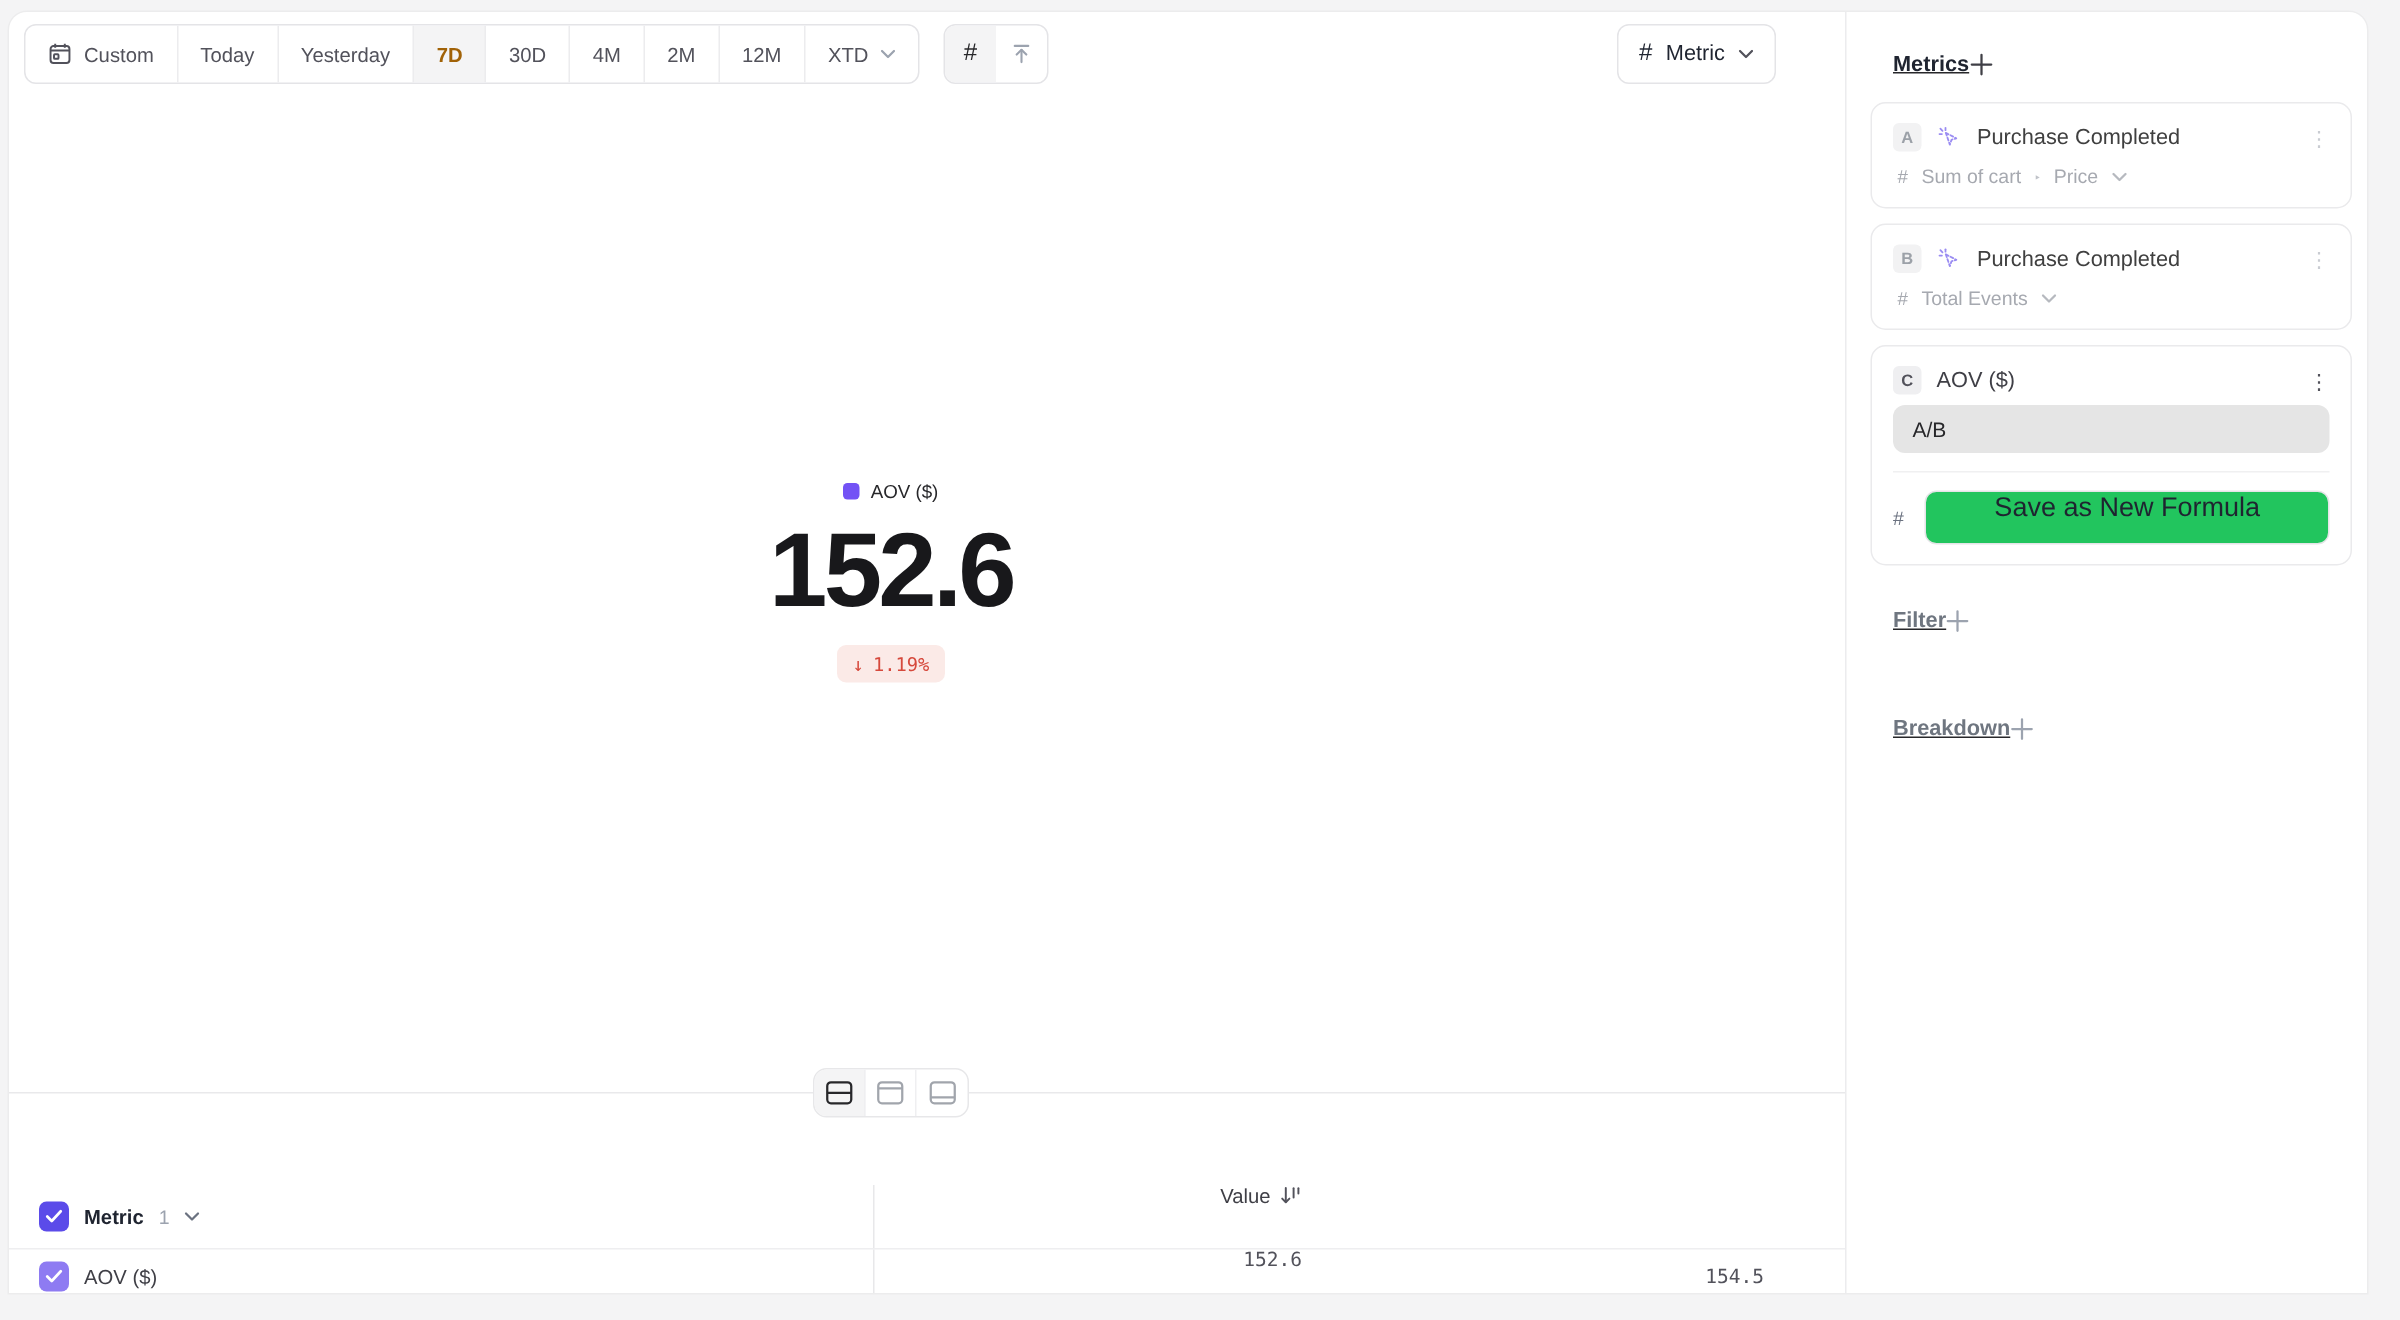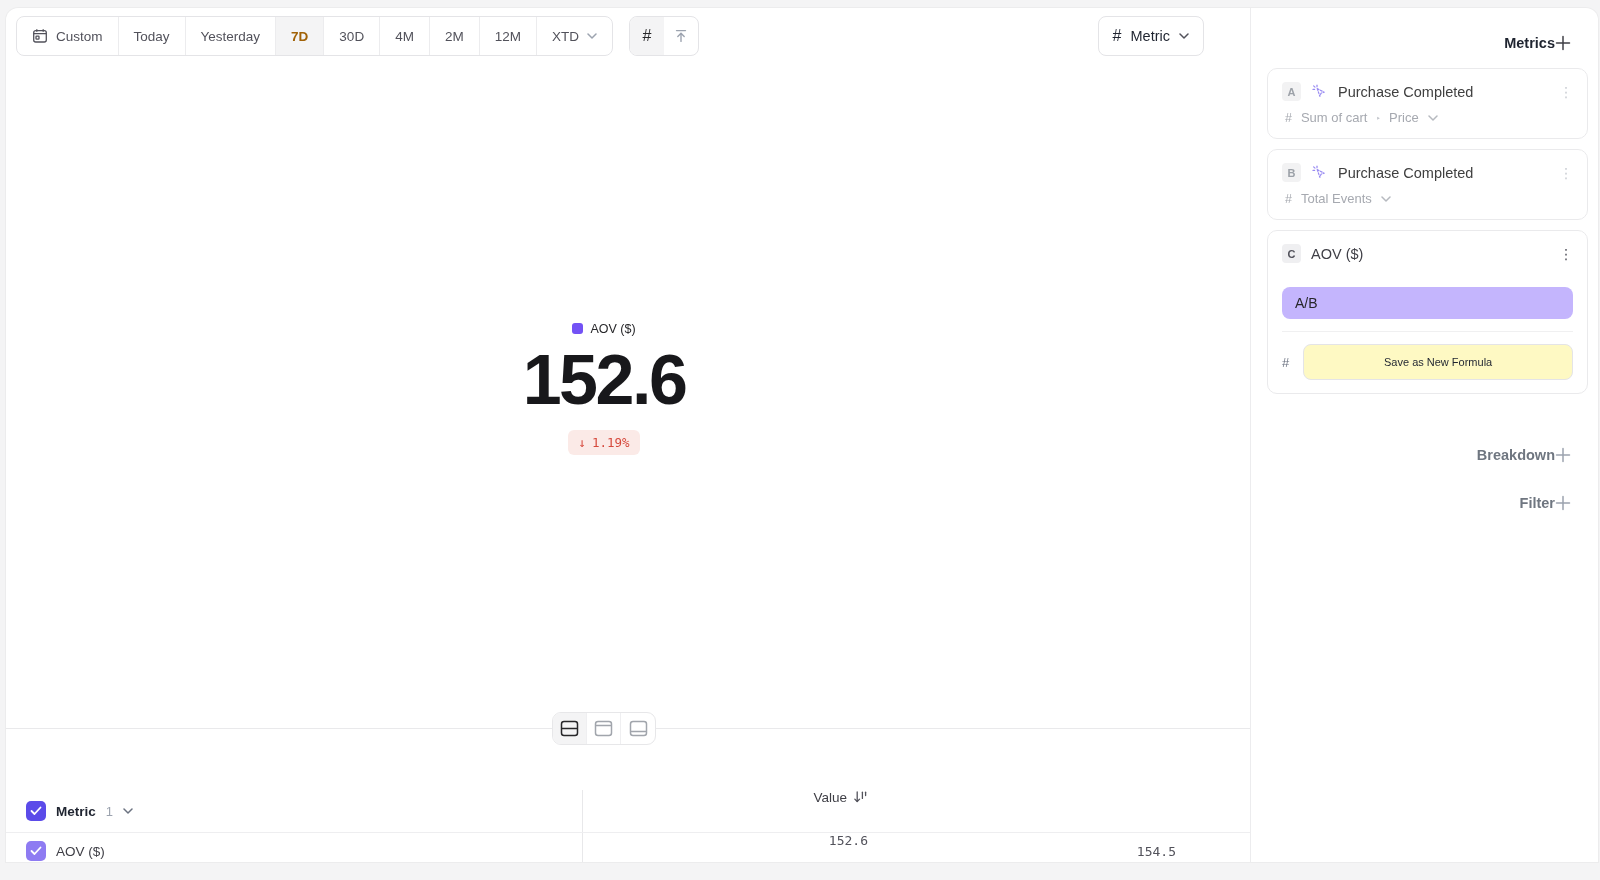--- a/index.html
+++ b/index.html
@@ -1,19 +1,19 @@
 <!DOCTYPE html>
 <html><head>
 <meta charset="utf-8">
 <style>
   * { margin:0; padding:0; box-sizing:border-box; }
   html,body { width:1600px; height:880px; overflow:hidden; }
   body { background:#F4F4F5; font-family:"Liberation Sans", sans-serif; color:#27272A; }
 
-  .app-card { position:absolute; left:6px; right:2px; top:8px; height:854px;
+  .app-card { position:absolute; left:6px; right:22px; top:8px; height:854px;
     background:#FFFFFF; border-radius:12px 12px 0 0; display:flex; overflow:hidden;
     box-shadow:0 0 0 1px rgba(0,0,0,0.03); }
 
   
   .main { position:relative; flex:1; min-width:0; }
 
   .toolbar { position:absolute; top:8px; left:10px; right:46px; height:40px;
     display:flex; align-items:stretch; }
   .seg { display:flex; border:1px solid #E4E4E7; border-radius:8px; background:#fff; overflow:hidden; }
   .seg-item { display:flex; align-items:center; gap:8px; padding:0 15px; font-size:13.5px;
@@ -59,21 +59,21 @@
   .metric-word { font-size:13.5px; font-weight:700; color:#1F2430; }
   .metric-count { font-size:13px; color:#9CA3AF; }
   .cell-name { font-size:13.5px; color:#3F3F46; }
   .mono-val { font-family:"DejaVu Sans Mono", monospace; font-size:13px; color:#52525B; }
   .checkbox { width:20px; height:20px; border-radius:5px; display:inline-flex; align-items:center; justify-content:center; flex:none; cursor:pointer; }
   .checkbox.primary { background:#5B4BE9; }
   .checkbox.light { background:#8E7BF2; }
 
   
   .sidebar { width:348px; flex:none; border-left:1px solid #ECECEE; position:relative; padding:24px 27px 0 31px; }
-  .sb-row { display:flex; align-items:center; justify-content:flex-end; height:22px; }
+  .sb-row { display:flex; align-items:center; justify-content:flex-start; height:22px;text-decoration:underline; }
   .sb-title-dark { font-size:14.5px; font-weight:700; color:#1F2430; }
   .sb-title-gray { font-size:14.5px; font-weight:700; color:#6F7680; }
   .plus-btn { color:#3F3F46; cursor:pointer; display:flex; }
   .plus-btn.gray { color:#9CA3AF; }
 
   .cards { margin:14px -17px 0 -15px; }
   .m-card { border:1px solid #EAEAEC; border-radius:10px; background:#fff; margin-bottom:10px; padding:13px 14px; }
   .card-head { display:flex; align-items:center; gap:10px; }
   .badge { width:19px; height:19px; border-radius:4px; display:inline-flex; align-items:center; justify-content:center;
     font-size:11px; font-weight:700; flex:none; }
@@ -82,27 +82,27 @@
   .card-title { font-size:14.5px; font-weight:500; }
   .card-title.muted { color:#404040; }
   .card-title.strong { color:#3F3F46; }
   .kebab { margin-left:auto; font-size:14px; line-height:1; cursor:pointer; }
   .kebab.muted { color:#C9CCD2; }
   .kebab.strong { color:#52525B; }
   .measure-row { display:flex; align-items:center; gap:9px; margin-top:9px; padding-left:3px;
     font-size:13px; color:#A6A9B0; cursor:pointer; }
   .measure-hash { font-size:12.5px; color:#A6A9B0; }
   .tri-sep { font-size:10px; color:#C0C3C9; }
-  .formula-input { margin-top:24px; height:32px; background:#c4b5fd; border-radius:8px;
+  .formula-input { margin-top:7px; height:32px; background:#e5e5e5; border-radius:8px;
     display:flex; align-items:center; padding:0 13px; font-size:14px; color:#27272A; cursor:text; }
   .card-divider { height:1px; background:#F0F0F1; margin:12px 0; }
   .save-row { display:flex; align-items:center; gap:14px; }
   .save-hash { font-size:13px; color:#6B7280; }
-  .save-btn { flex:1; height:36px; border:1px solid #E4E4E7; border-radius:8px; background:#fef9c3;
-    display:flex; align-items:center; justify-content:center; font-size:11px; font-weight:500; color:#1F2430; cursor:pointer; }
+  .save-btn { flex:1; height:36px; border:1px solid #E4E4E7; border-radius:8px; background:#22c55e;
+    display:flex; align-items:flex-start; justify-content:center; font-size:18px; font-weight:500; color:#1F2430; cursor:pointer; }
 
   .sb-section-filter { margin-top:26px; }
   .sb-section-breakdown { margin-top:50px; }
 
   svg { display:block; }
 </style>
 </head>
 <body>
 
 <div class="app-card">
@@ -350,32 +350,32 @@
         <div class="card-divider"></div>
         <div class="save-row">
           <span class="save-hash">#</span>
           <div class="save-btn">
             <span>Save as New Formula</span>
           </div>
         </div>
       </div>
     </div>
 
+    <div class="sb-row sb-section-filter">
+      <span class="sb-title-gray">Filter</span>
+      <span class="plus-btn gray">
+        <svg width="16" height="16" viewBox="0 0 16 16" stroke="currentColor" stroke-width="1.5" stroke-linecap="round">
+            <path d="M8 1.5v13M1.5 8h13"></path>
+          </svg>
+      </span>
+    </div>
+
     <div class="sb-row sb-section-breakdown">
       <span class="sb-title-gray">Breakdown</span>
       <span class="plus-btn gray">
         <svg width="16" height="16" viewBox="0 0 16 16" stroke="currentColor" stroke-width="1.5" stroke-linecap="round">
             <path d="M8 1.5v13M1.5 8h13"></path>
           </svg>
       </span>
     </div>
 
-    <div class="sb-row sb-section-filter">
-      <span class="sb-title-gray">Filter</span>
-      <span class="plus-btn gray">
-        <svg width="16" height="16" viewBox="0 0 16 16" stroke="currentColor" stroke-width="1.5" stroke-linecap="round">
-            <path d="M8 1.5v13M1.5 8h13"></path>
-          </svg>
-      </span>
-    </div>
-
   </div>
 </div>
 
 </body></html>

